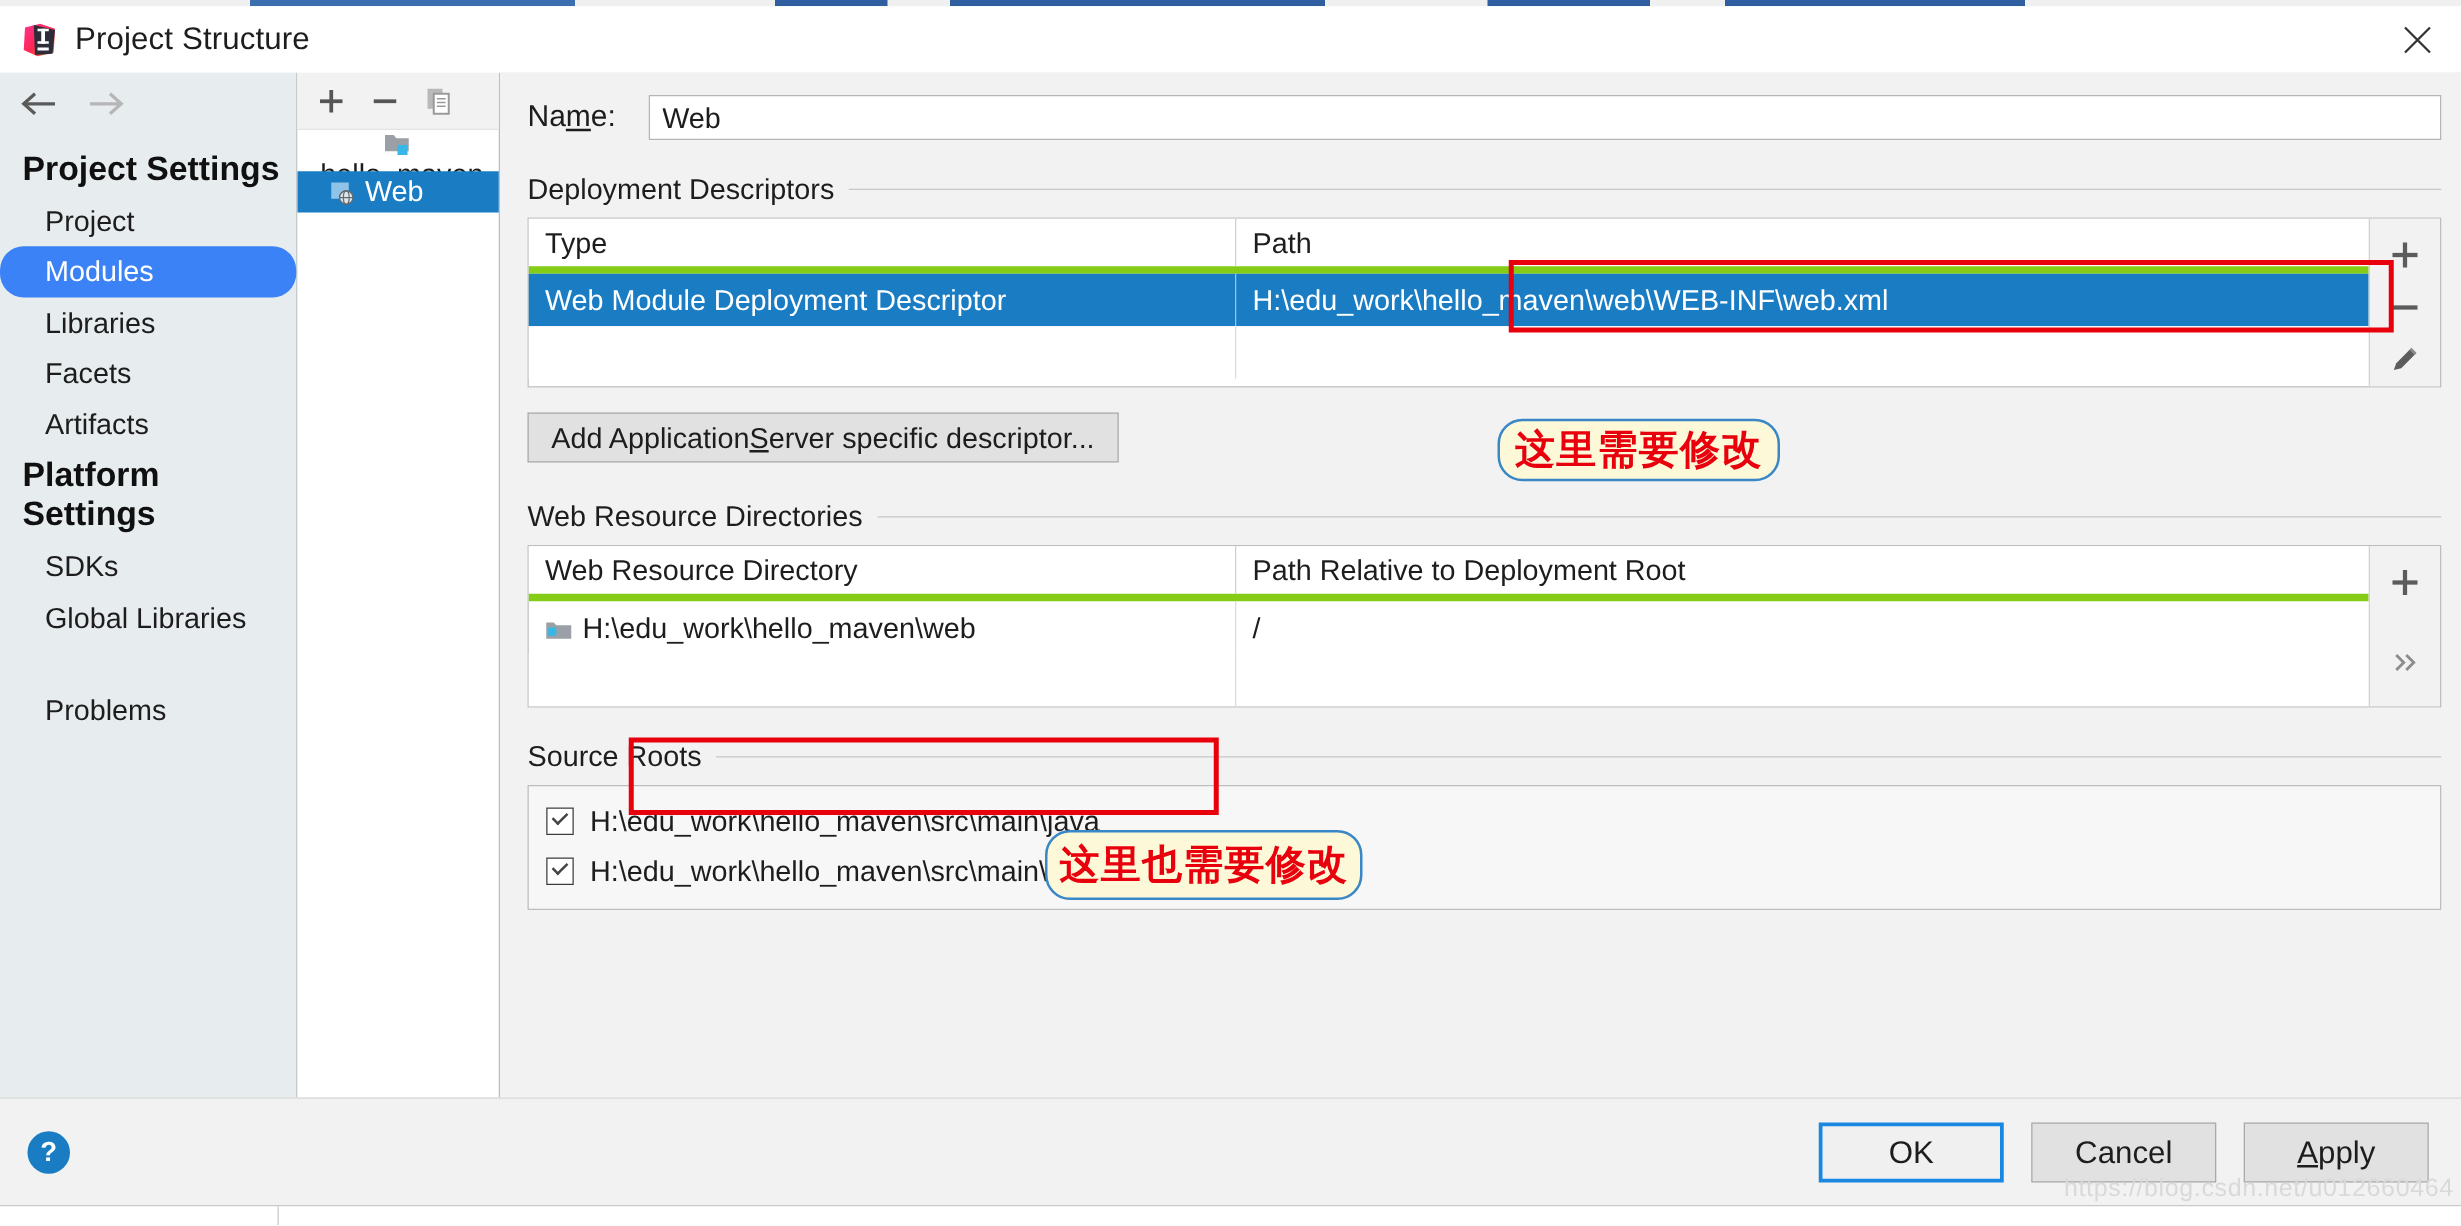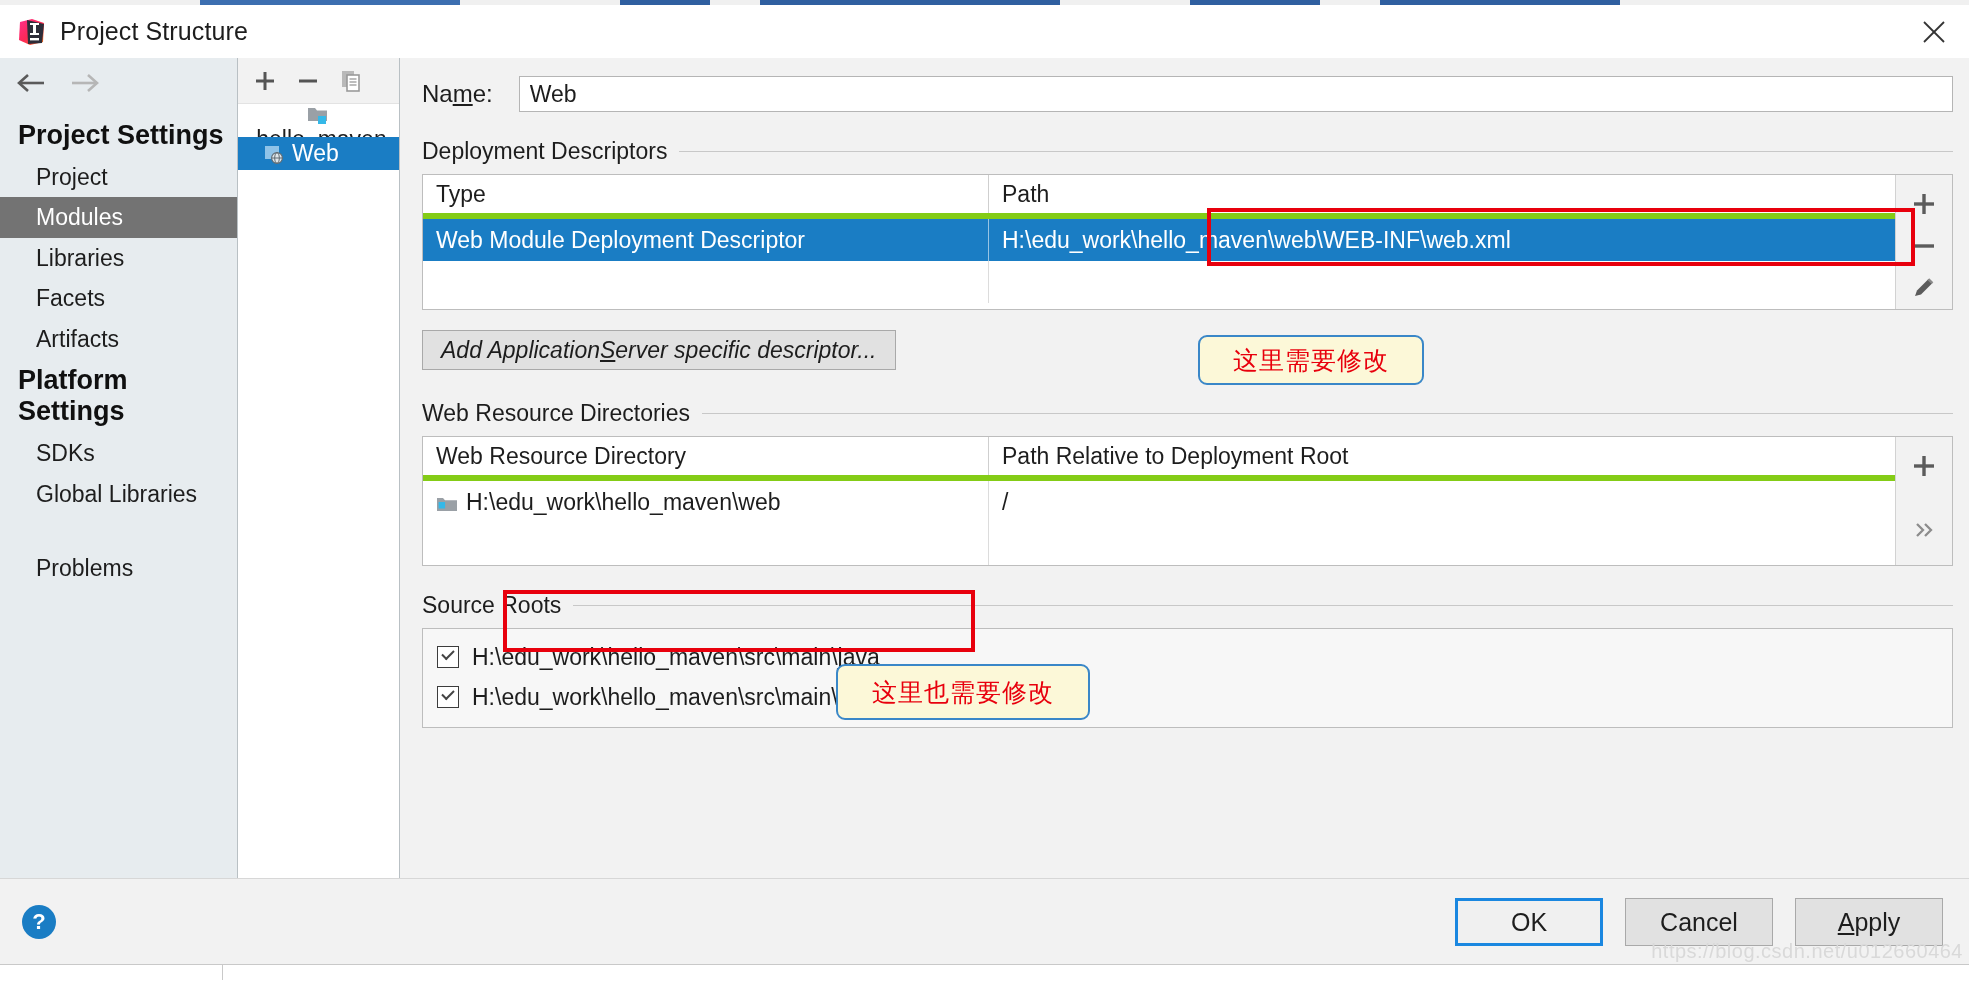--- a/index.html
+++ b/index.html
@@ -106,22 +106,23 @@
     color: #101010;
   }
   .nav-item {
     font-size: 23px;
     padding: 7px 0 7px 36px;
     color: #1d1d1d;
     cursor: pointer;
     line-height: 1.15;
   }
   .nav-item.selected {
-    background: #737373;
+    background: #3b82f6;
     color: #ffffff;
+    border-radius: 19px;
   }
   .nav-spacer { height: 34px; }
 
   
   .treepanel {
     width: 161px;
     flex: none;
     background: #ffffff;
     border-right: 1px solid #b9c0c4;
     display: flex;
@@ -255,21 +256,20 @@
     min-width: 434px;
     display: inline-flex;
     align-items: center;
     justify-content: center;
     padding: 0 18px;
     background: #e1e1e1;
     border: 1px solid #a9a9a9;
     font-size: 23px;
     cursor: pointer;
     box-sizing: border-box;
-    font-style: italic;
   }
 
   
   .dir-ico { width: 22px; height: 19px; margin-right: 8px; flex: none; position: relative; }
 
   .src-box {
     border: 1px solid #bdbdbd;
     background: #f7f7f7;
     padding: 8px 0 10px 0;
   }
@@ -303,29 +303,30 @@
   .redbox {
     position: absolute;
     border: 4px solid #e8000d;
     pointer-events: none;
     z-index: 30;
   }
   .callout {
     position: absolute;
     background: #fcf8d8;
     border: 2px solid #3a87c8;
-    border-radius: 9px;
+    border-radius: 20px;
     color: #e8000d;
-    font-size: 25px;
+    font-size: 32px;
     display: flex;
     align-items: center;
     justify-content: center;
     z-index: 31;
     font-family: "DejaVu Sans", sans-serif;
     letter-spacing: 1px;
+    font-weight: bold;
   }
 
   
   .footer {
     height: 86px;
     flex: none;
     background: #f2f2f2;
     border-top: 1px solid #d7d7d7;
     display: flex;
     align-items: center;

